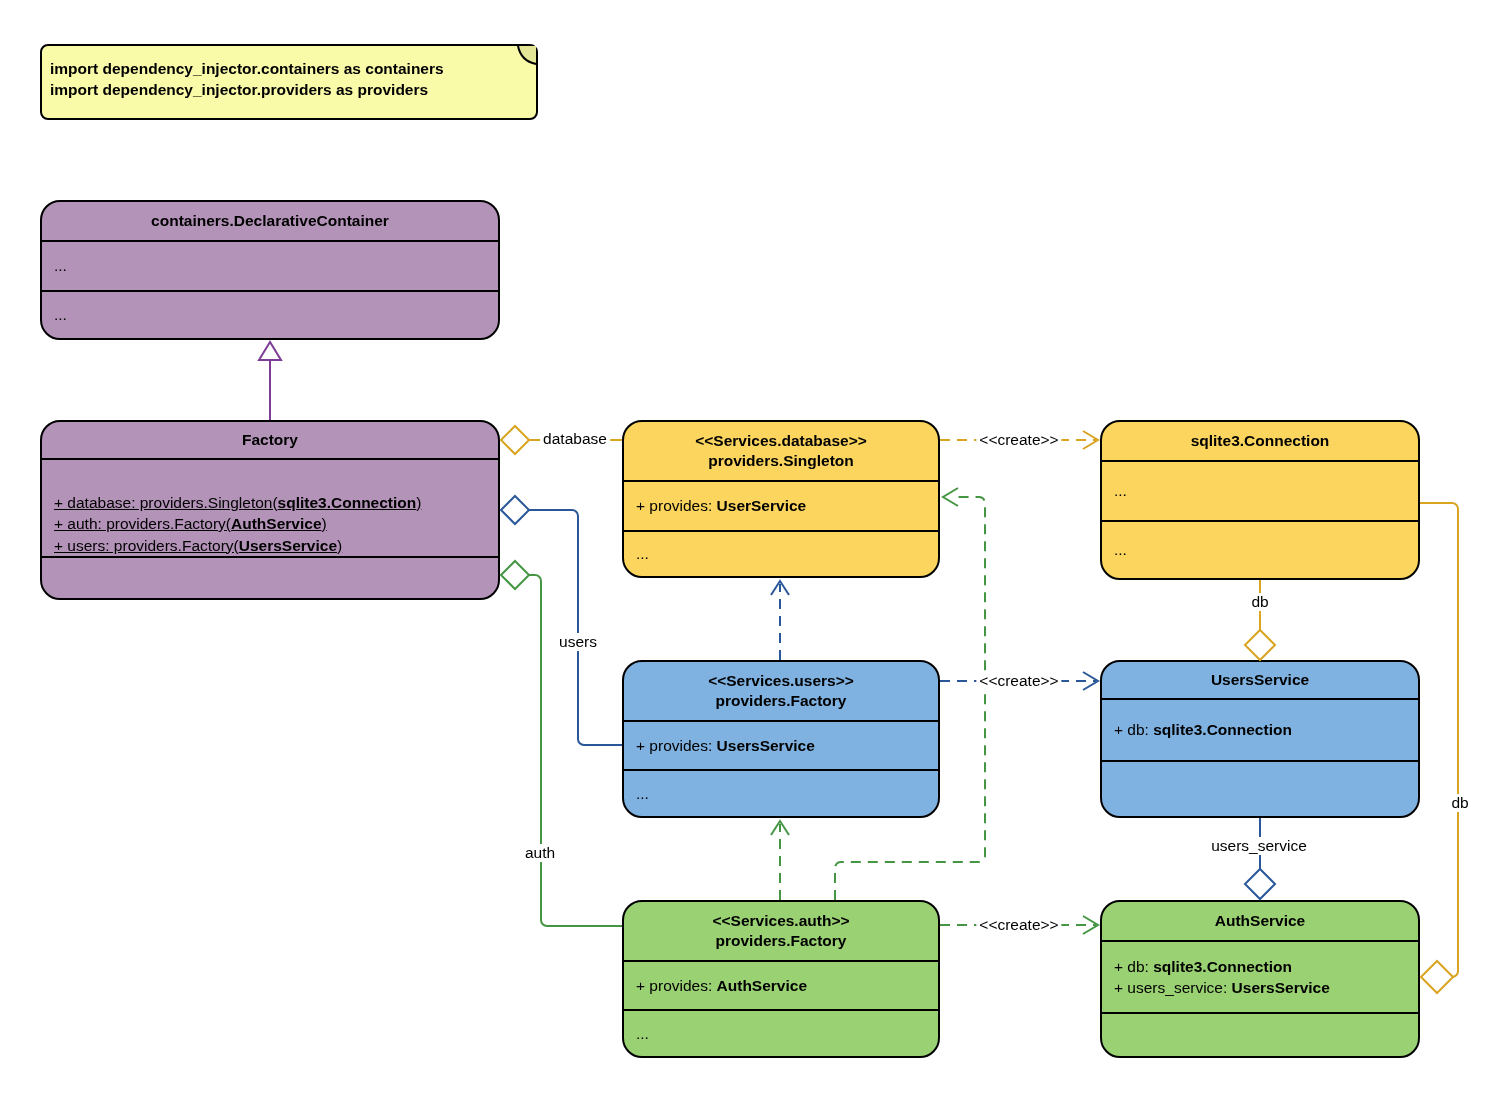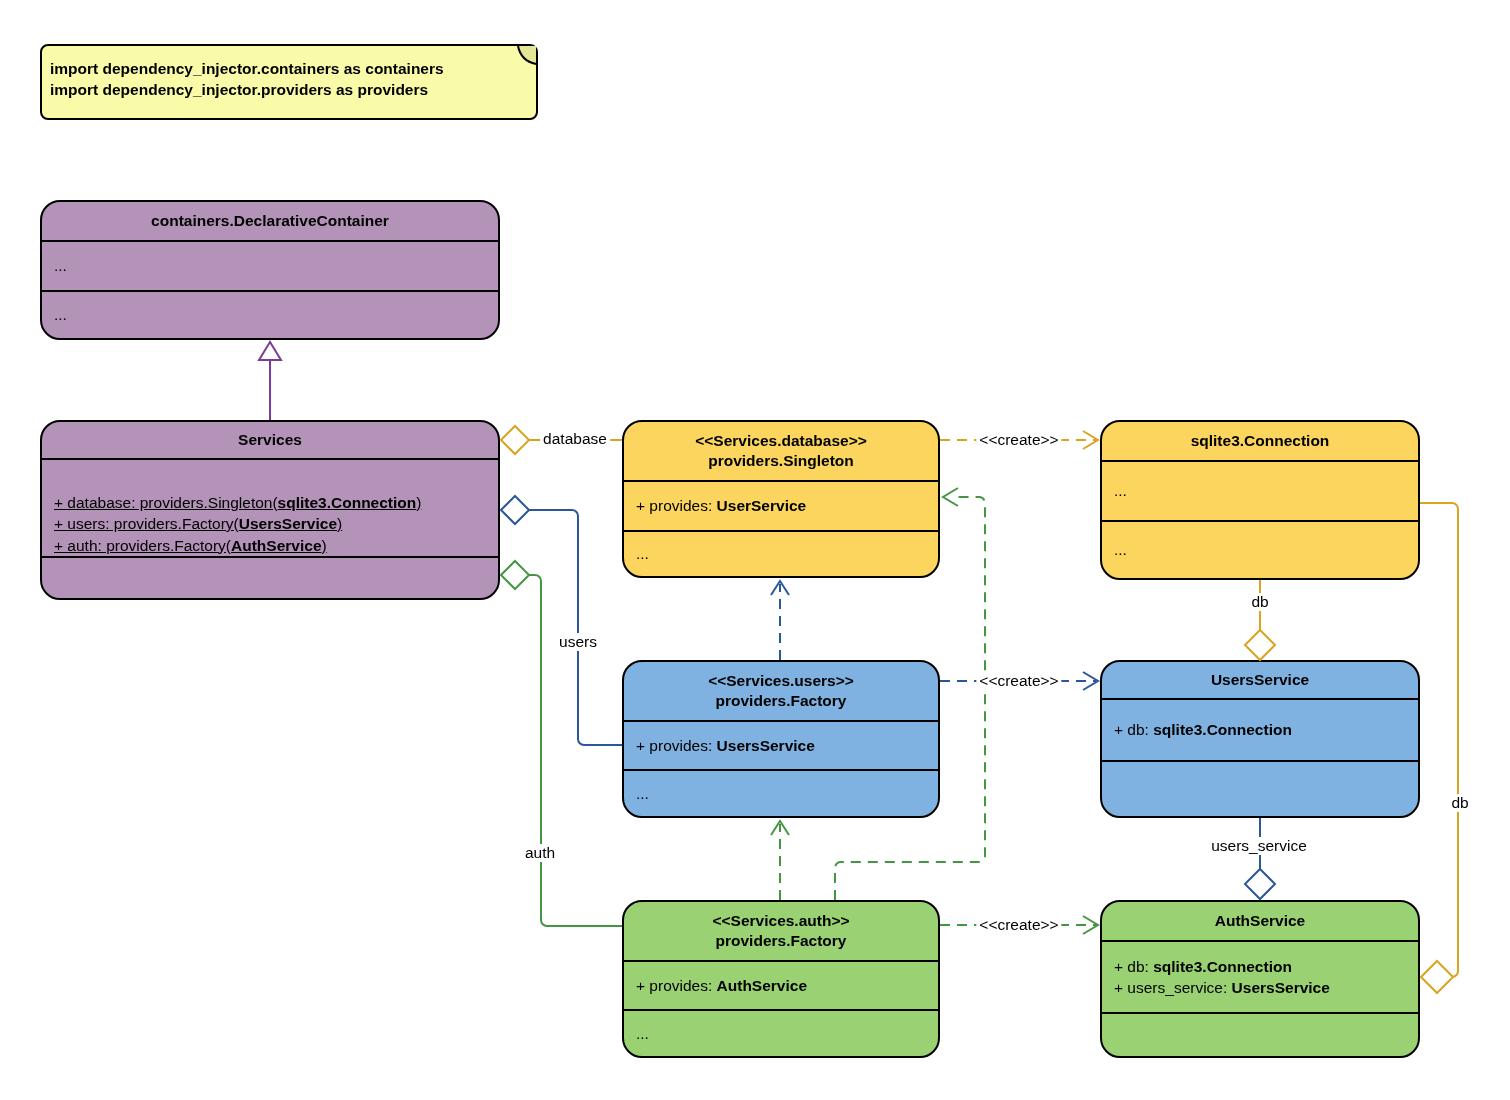--- a/index.html
+++ b/index.html
@@ -54,25 +54,25 @@
     <div class="titlerow" style="height:38px;">containers.DeclarativeContainer</div>
     <div class="comp" style="height:50px;">
       <span>...</span>
     </div>
     <div class="comp" style="flex:1;">
       <span>...</span>
     </div>
   </div>
 
   <div class="uml-box purple" style="left:40px;top:420px;width:460px;height:180px;">
-    <div class="titlerow" style="height:36px;">Services</div>
+    <div class="titlerow" style="height:36px;">Factory</div>
     <div class="comp" style="height:98px;justify-content:flex-end;padding-top:2px;">
       <div class="ul"><span>+ database: providers.Singleton(</span><b>sqlite3.Connection</b><span>)</span></div>
+      <div class="ul"><span>+ auth: providers.Factory(</span><b>AuthService</b><span>)</span></div>
       <div class="ul"><span>+ users: providers.Factory(</span><b>UsersService</b><span>)</span></div>
-      <div class="ul"><span>+ auth: providers.Factory(</span><b>AuthService</b><span>)</span></div>
     </div>
     <div class="comp" style="flex:1;"></div>
   </div>
 
   <div class="uml-box gold" style="left:622px;top:420px;width:318px;height:158px;">
     <div class="titlerow" style="height:58px;">
       <div>&lt;&lt;Services.database&gt;&gt;</div>
       <div>providers.Singleton</div>
     </div>
     <div class="comp" style="height:50px;">

